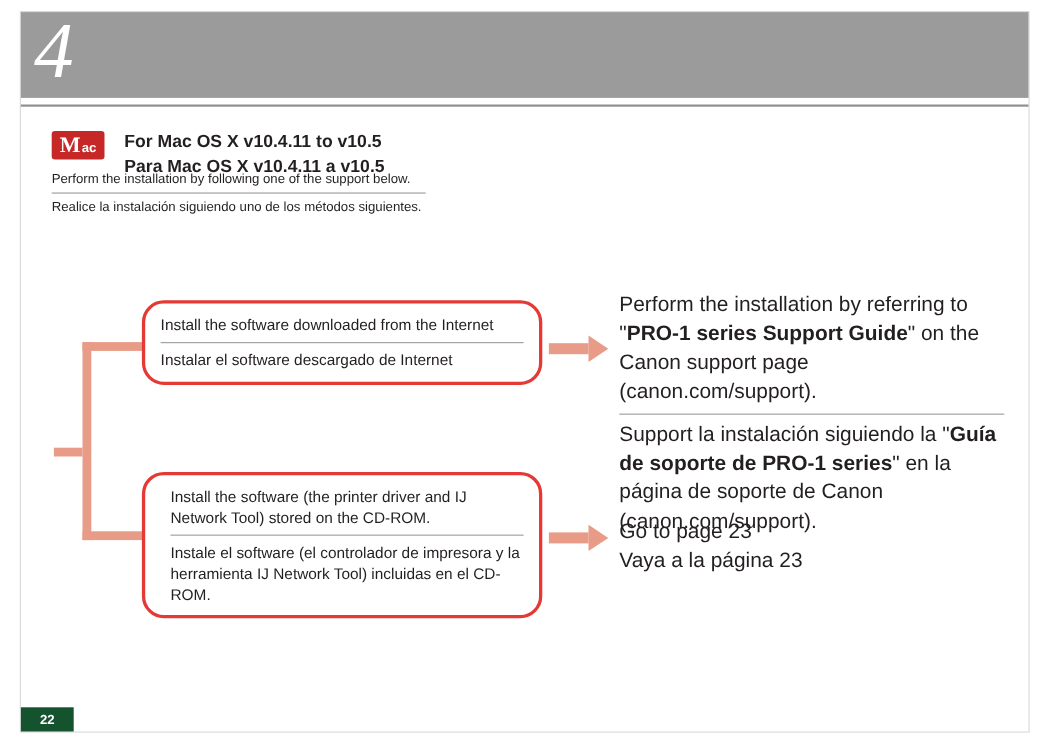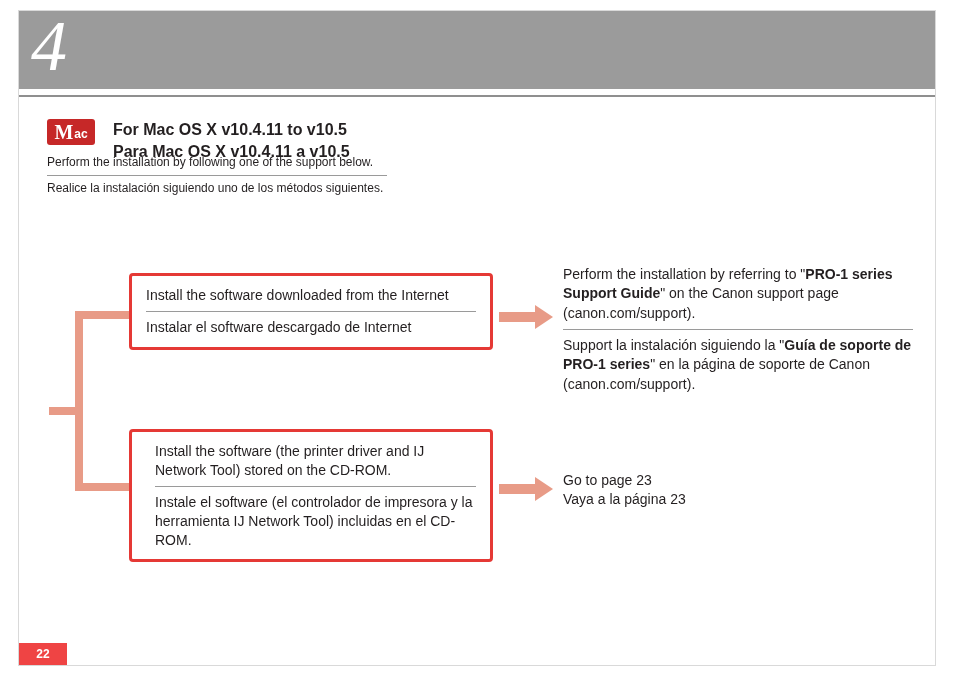--- a/index.html
+++ b/index.html
@@ -111,21 +111,21 @@
   .flow-branch-bot {
     position: absolute;
     left: 56px; top: 472px;
     width: 60px; height: 8px;
     background: #e89b87;
   }
 
   .card {
     position: absolute;
     border: 3px solid #e53935;
-    border-radius: 4px;
+    border-radius: 20px;
     background: #fff;
     padding: 10px 14px;
     width: 364px;
     font-size: 14px;
     line-height: 1.35;
   }
   .card .en { padding-bottom: 6px; border-bottom: 1px solid #9a9a9a; margin-bottom: 6px; }
   .card-top { left: 110px; top: 262px; }
   .card-bot { left: 110px; top: 418px; padding-left: 23px; }
 
@@ -143,32 +143,32 @@
     border-bottom: 12px solid transparent;
     border-left: 18px solid #e89b87;
   }
   .arrow-top { left: 480px; top: 294px; }
   .arrow-bot { left: 480px; top: 466px; }
 
   .result {
     position: absolute;
     left: 544px;
     width: 350px;
-    font-size: 14px;
+    font-size: 19px;
     line-height: 1.38;
   }
   .result .en { padding-bottom: 6px; border-bottom: 1px solid #9a9a9a; margin-bottom: 6px; }
   .result-top { top: 254px; }
   .result-bot { top: 460px; }
 
   .page-num {
     position: absolute;
     left: 0; bottom: 0;
     width: 48px; height: 22px;
-    background: #ef4444;
+    background: #14532d;
     color: #fff;
     font-size: 12px;
     font-weight: 700;
     display: flex;
     align-items: center;
     justify-content: center;
   }
   .b { font-weight: 700; }
 </style>
 </head>

